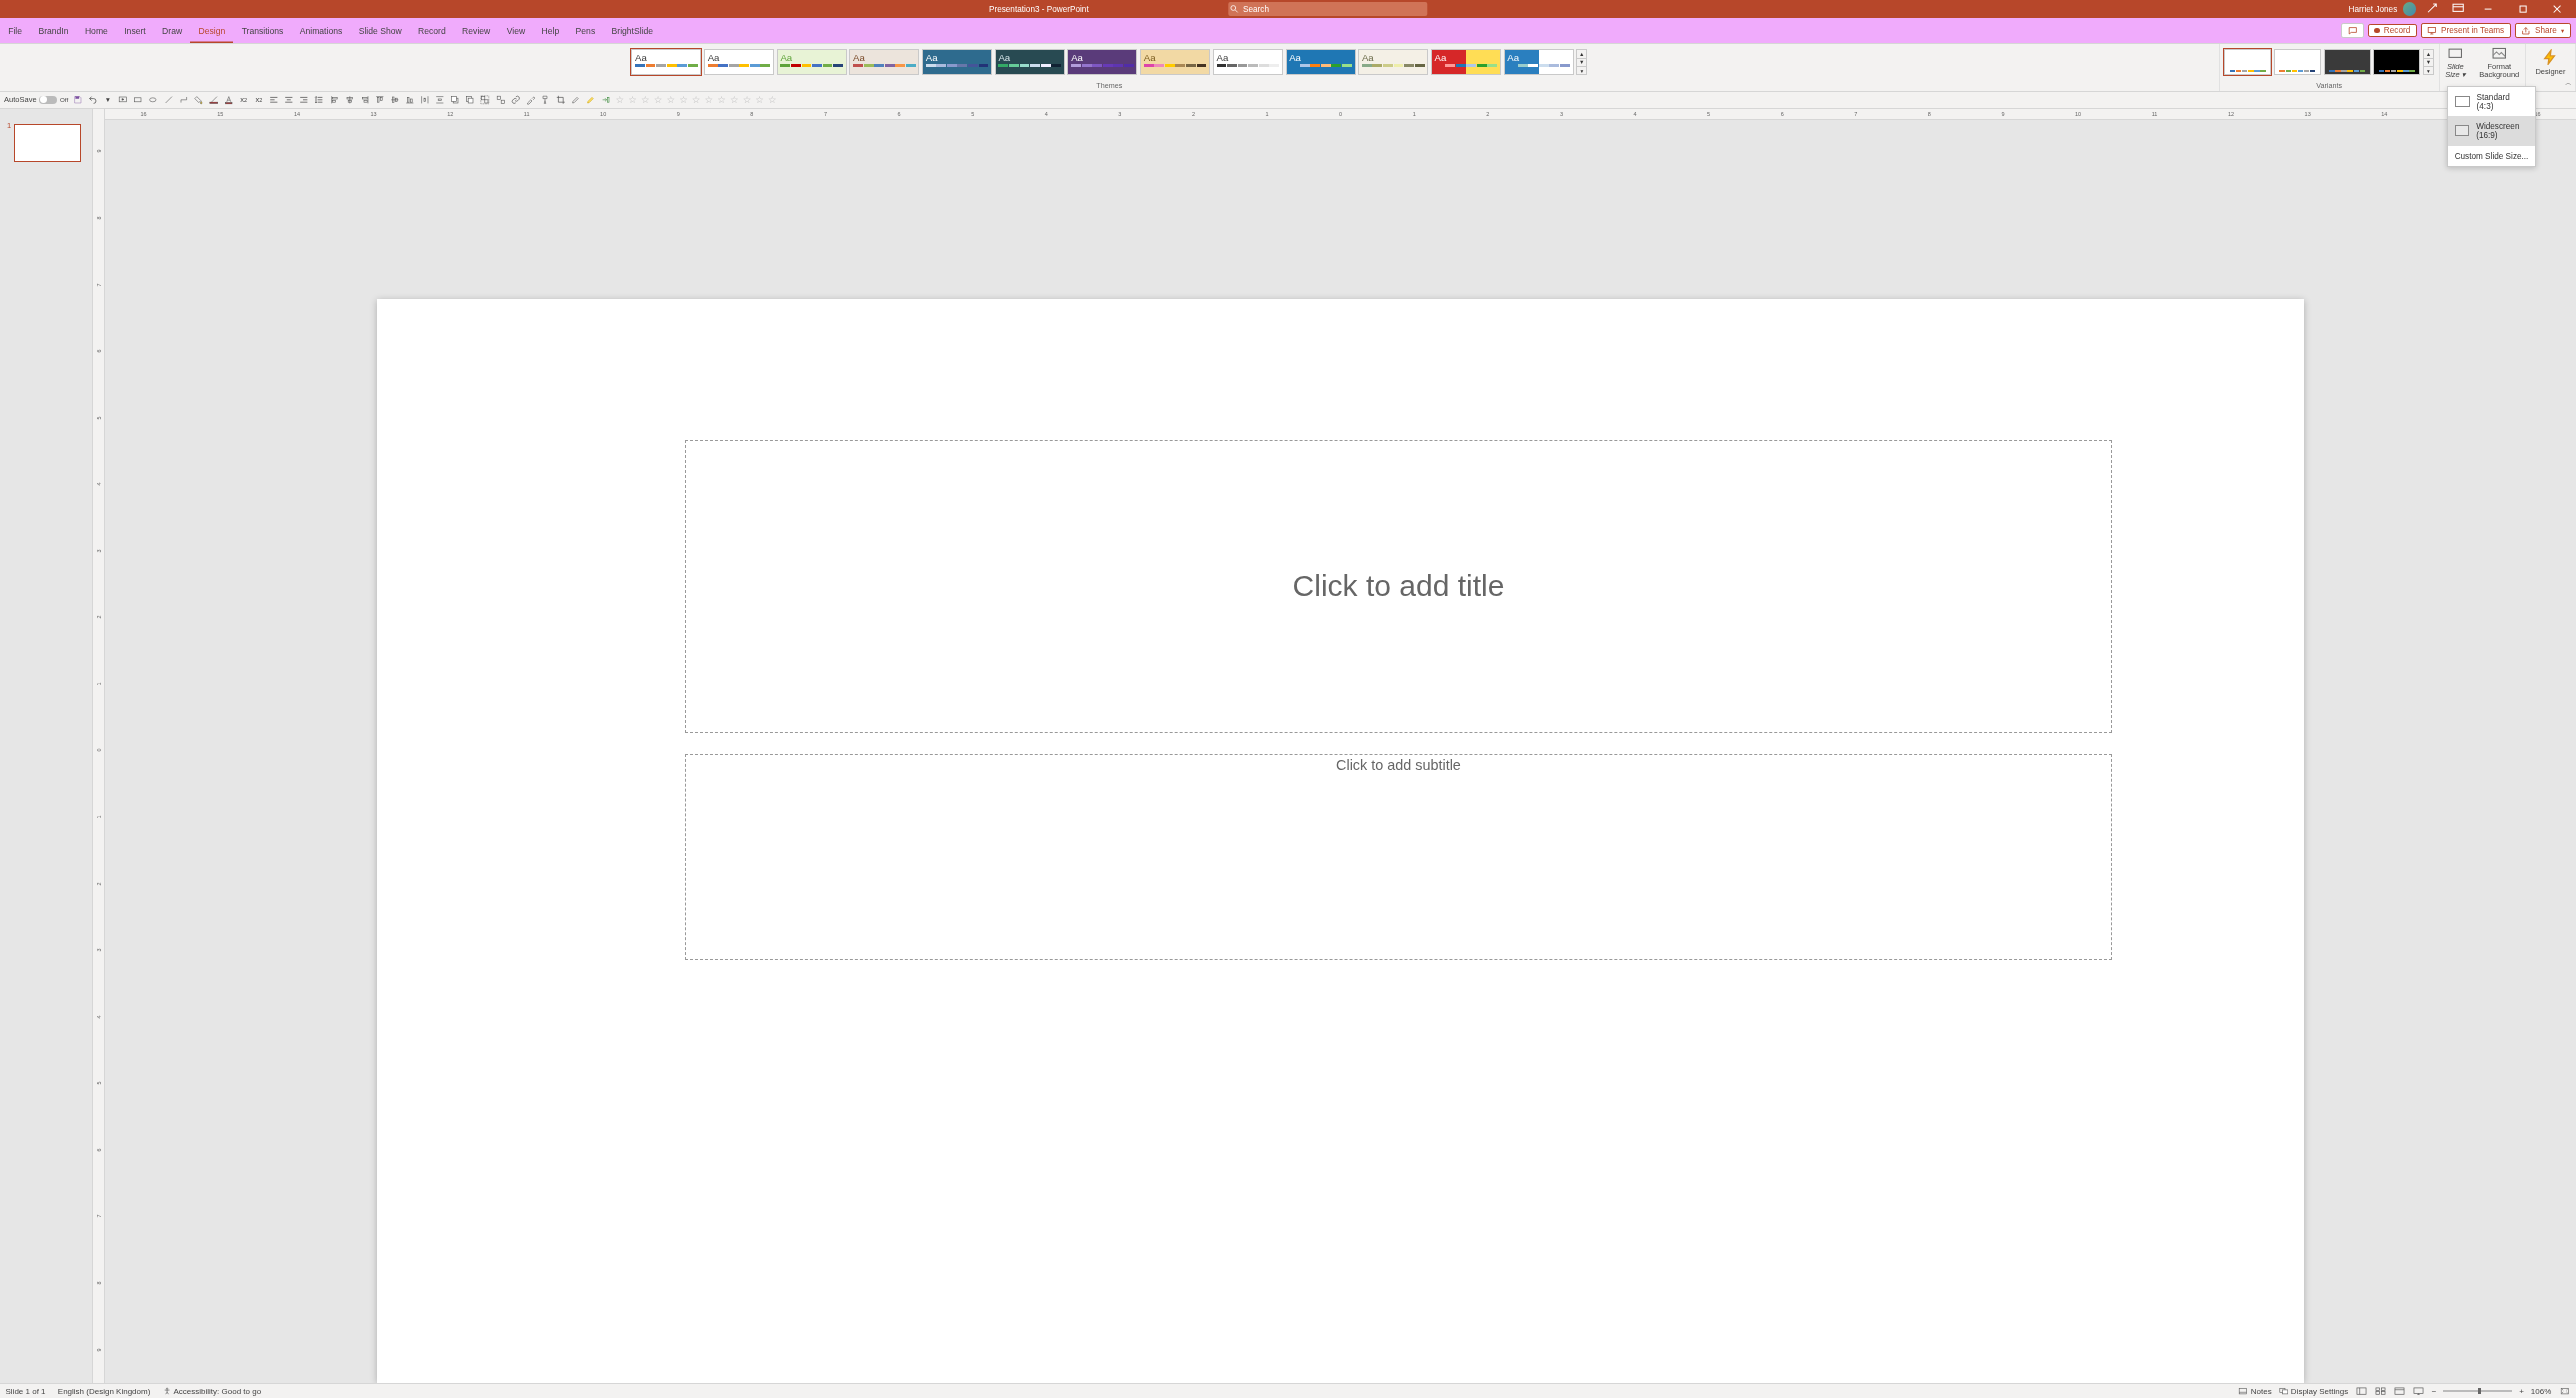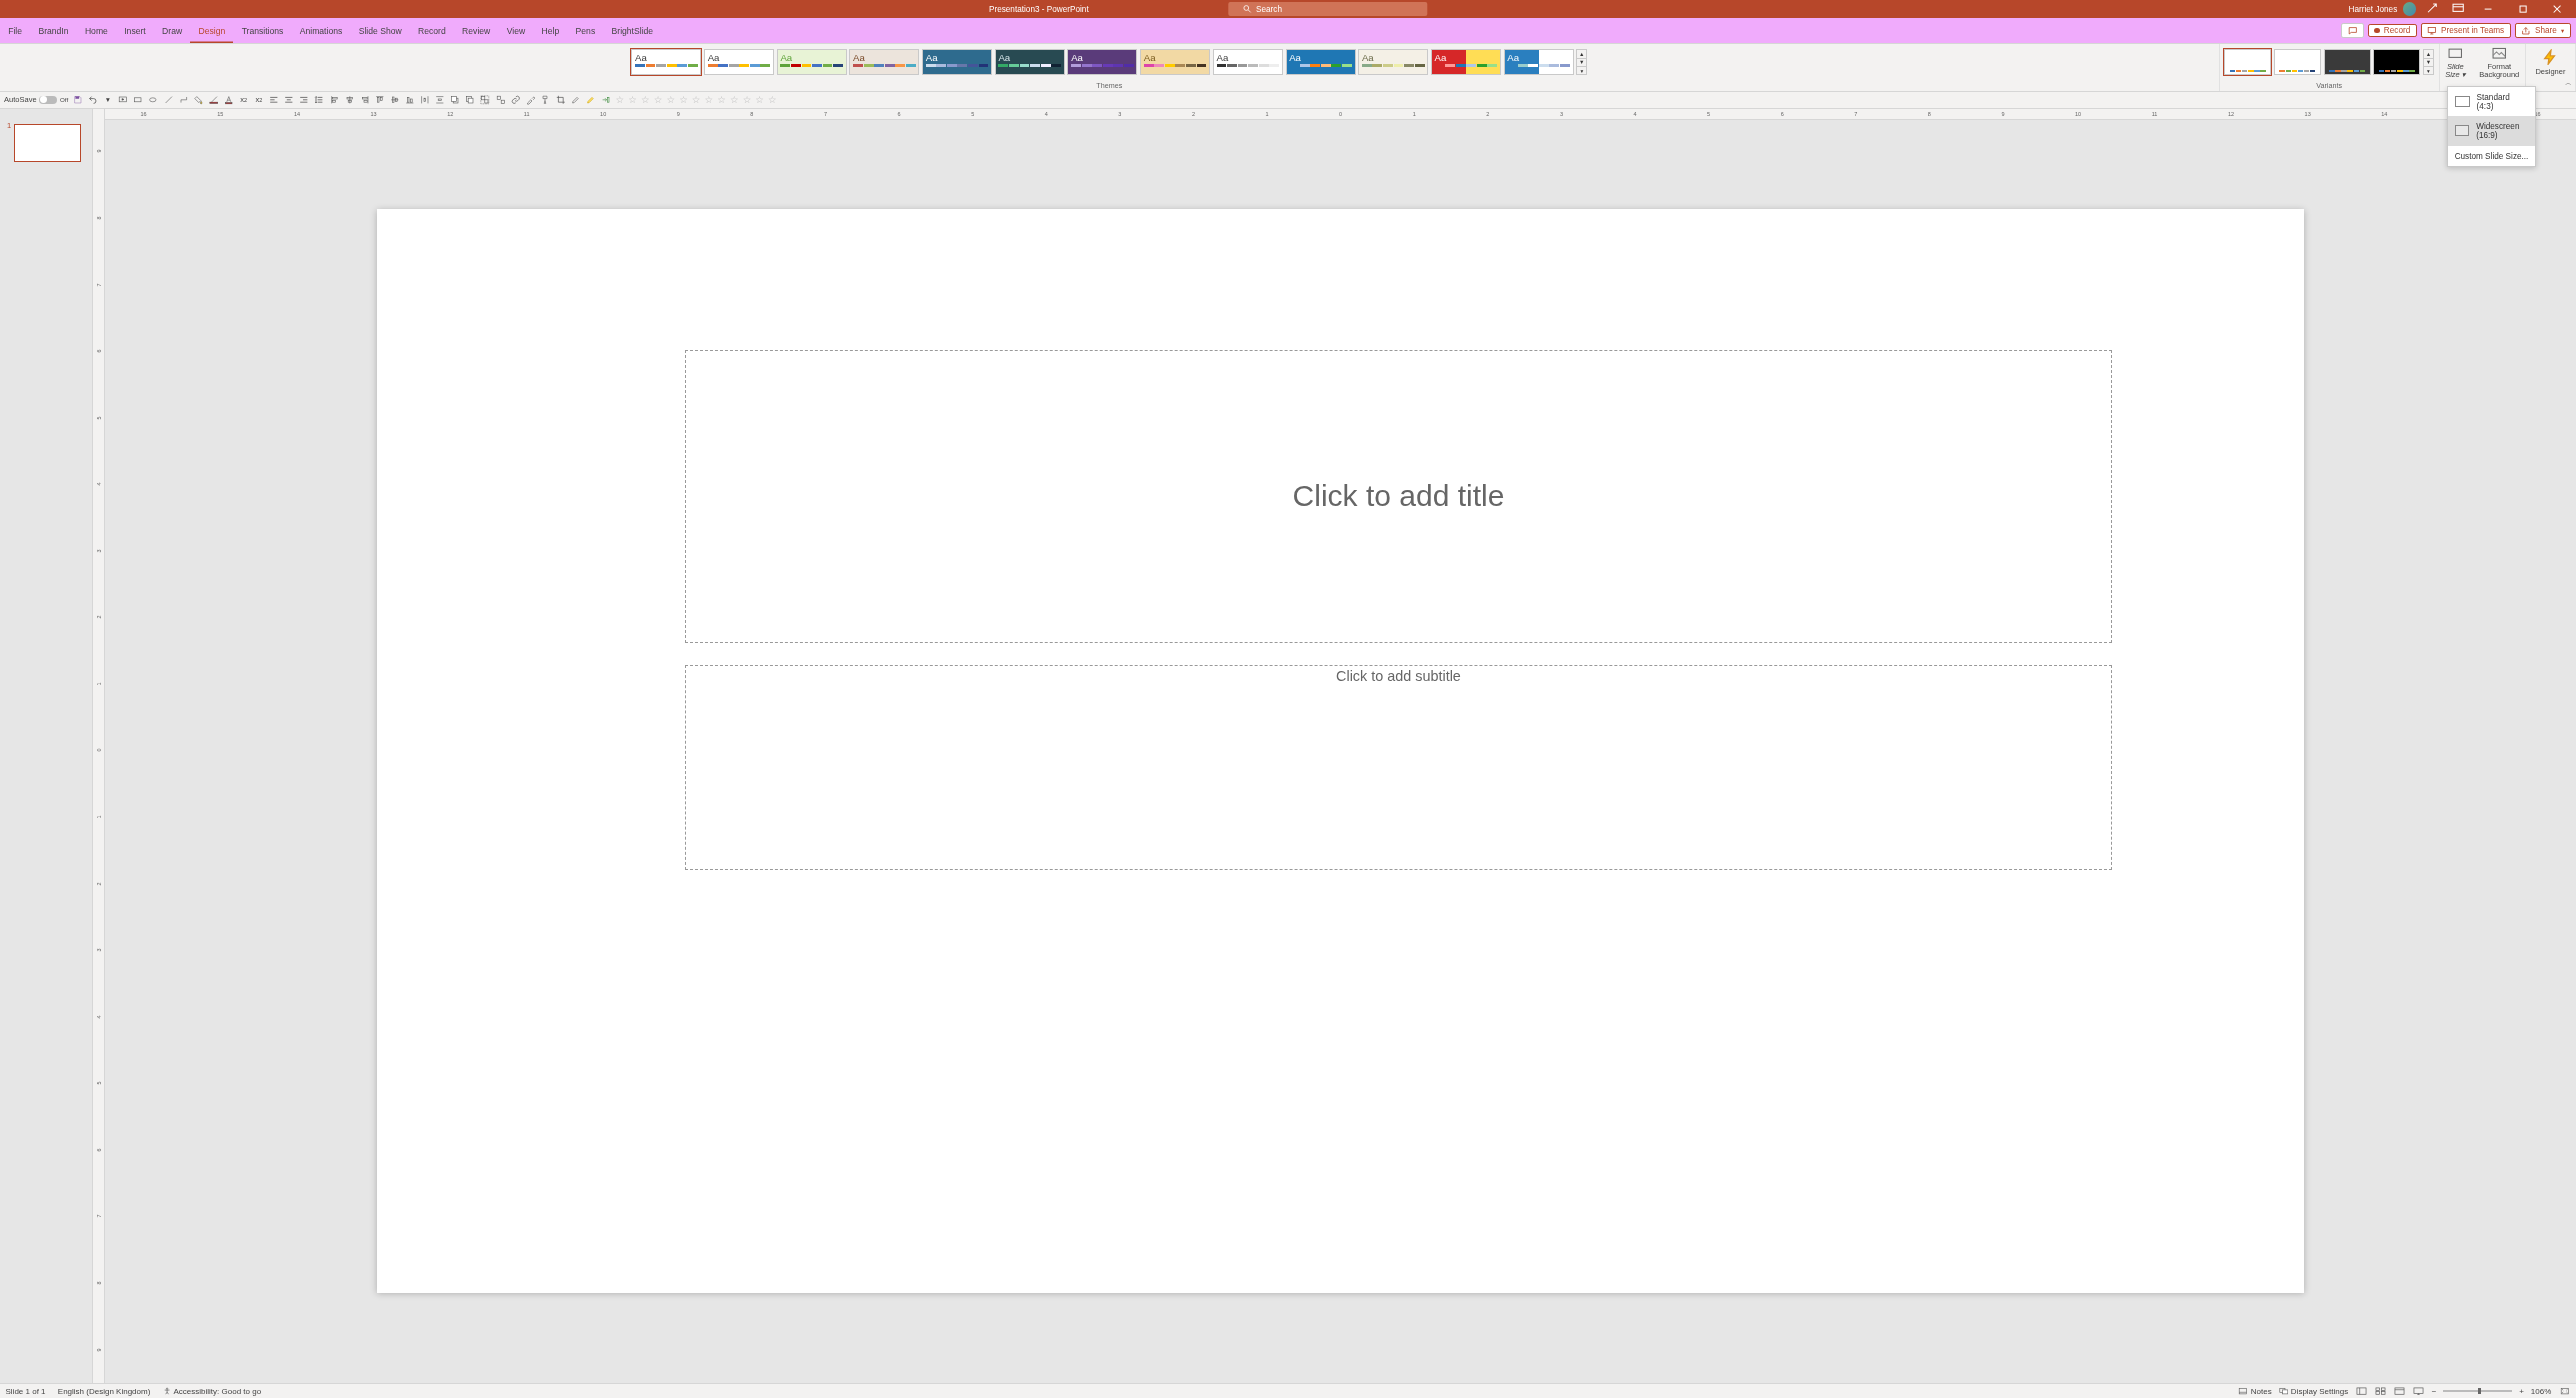--- a/index.html
+++ b/index.html
@@ -2,21 +2,21 @@
 <html style="font-size:11px"><head>
 <meta charset="utf-8">
 <style>
 * { margin: 0; padding: 0; box-sizing: border-box; font-family: "Segoe UI", Arial, sans-serif; user-select: none; }
 html, body { width: 100%; height: 100%; background: #e6e6e6; overflow: hidden; }
 #app { width: 100%; height: 100%; display: flex; flex-direction: column; font-size: 8.2px; color: #333; }
 
 
 .titlebar { background: #b7472a; height: 18px; display: flex; align-items: center; color: #fff; font-size: 8.2px; }
 .titlebar .title-text { position: absolute; left: 50%; transform: translateX(-300%); white-space: nowrap; }
-.titlebar .search { position: absolute; left: 50%; transform: translateX(-30%); width: 199px; height: 13.7px; background: #d07357; border-radius: 2px; display: flex; align-items: center; padding: 0 14px; gap: 4.1px; color: #fff; }
+.titlebar .search { position: absolute; left: 50%; transform: translateX(-30%); width: 199px; height: 13.7px; background: #d07357; border-radius: 2px; display: flex; align-items: center; padding: 0 1px; gap: 4.1px; color: #fff; }
 .titlebar .search svg { width: 9.6px; height: 9.6px; }
 .titlebar .right { margin-left: auto; display: flex; align-items: center; gap: 5.5px; padding-right: 4.1px; height: 100%; }
 .titlebar .right .avatar { width: 13.7px; height: 13.7px; border-radius: 50%; background: linear-gradient(135deg,#6a8,#48a); display:inline-block; }
 .titlebar .winbtn { width: 29px; height: 100%; display:flex;align-items:center;justify-content:center; }
 .titlebar .winbtn svg { stroke:#fff; }
 
 
 .menutabs { background: #f0abfc; height: 26px; display: flex; align-items: stretch; border-bottom: 0.7px solid #d6d6d6; }
 .menutabs .tab { padding: 0 8.2px; display:flex; align-items:center; font-size: 8.6px; color:#444; cursor:default; }
 .menutabs .tab.active { color:#b7472a; }
@@ -74,21 +74,21 @@
 .thumbnails { width:93px; background:#e6e6e6; border-right:0.7px solid #d6d6d6; padding:6.9px 5.5px; }
 .thumbnails .slide { border:1.4px solid #b7472a; background:#fff; width:67px; height:38px; position:relative; margin-left:8.2px; }
 .thumbnails .num { position:absolute; left:1.4px; top:5.5px; font-size:7.5px; color:#b7472a; }
 
 .editor { flex:1; display:flex; position:relative; }
 .ruler-v { width:12.3px; background:#f3f2f1; border-right:0.7px solid #d6d6d6; position:relative; }
 .ruler-v .ticks { position:absolute; top:9.6px; bottom:0; left:0; right:0; }
 .editor-main { flex:1; display:flex; flex-direction:column; }
 .ruler-h { height:11px; background:#f3f2f1; border-bottom:0.7px solid #d6d6d6; position:relative; overflow:hidden; }
 .ruler-h .ticks { position:absolute; left:0; right:0; top:0; bottom:0; display:flex; justify-content:space-around; align-items:center; font-size:5.5px; color:#666; }
-.canvas-wrap { flex:1; display:flex; align-items:center; justify-content:center; overflow:hidden;text-decoration:underline; }
+.canvas-wrap { flex:1; display:flex; align-items:flex-end; justify-content:center; overflow:hidden;text-decoration:underline; }
 .slide-canvas { background:#fff; box-shadow:0 1.4px 6.9px rgba(0,0,0,.25); position:relative; }
 .placeholder { position:absolute; border:0.7px dashed #999; display:flex; align-items:center; justify-content:center; color:#888; }
 .placeholder.title { left:16%; right:10%; top:13%; height:27%; font-size:30px; font-weight:300; color:#666; }
 .placeholder.subtitle { left:16%; right:10%; top:42%; height:19%; font-size:14.4px; color:#666; align-items:flex-start; padding-top:2px; }
 
 
 .statusbar { height:15px; background:#f3f2f1; border-top:0.7px solid #d6d6d6; display:flex; align-items:center; font-size:8px; color:#444; padding:0 5.5px; gap:12.3px; }
 .statusbar .right { margin-left:auto; display:flex; align-items:center; gap:6.9px; }
 .statusbar .viewbtn { width:12.3px; height:9.6px; display:flex; align-items:center; justify-content:center; }
 .statusbar .zoom-slider { width:69px; height:2.1px; background:#bbb; position:relative; }

